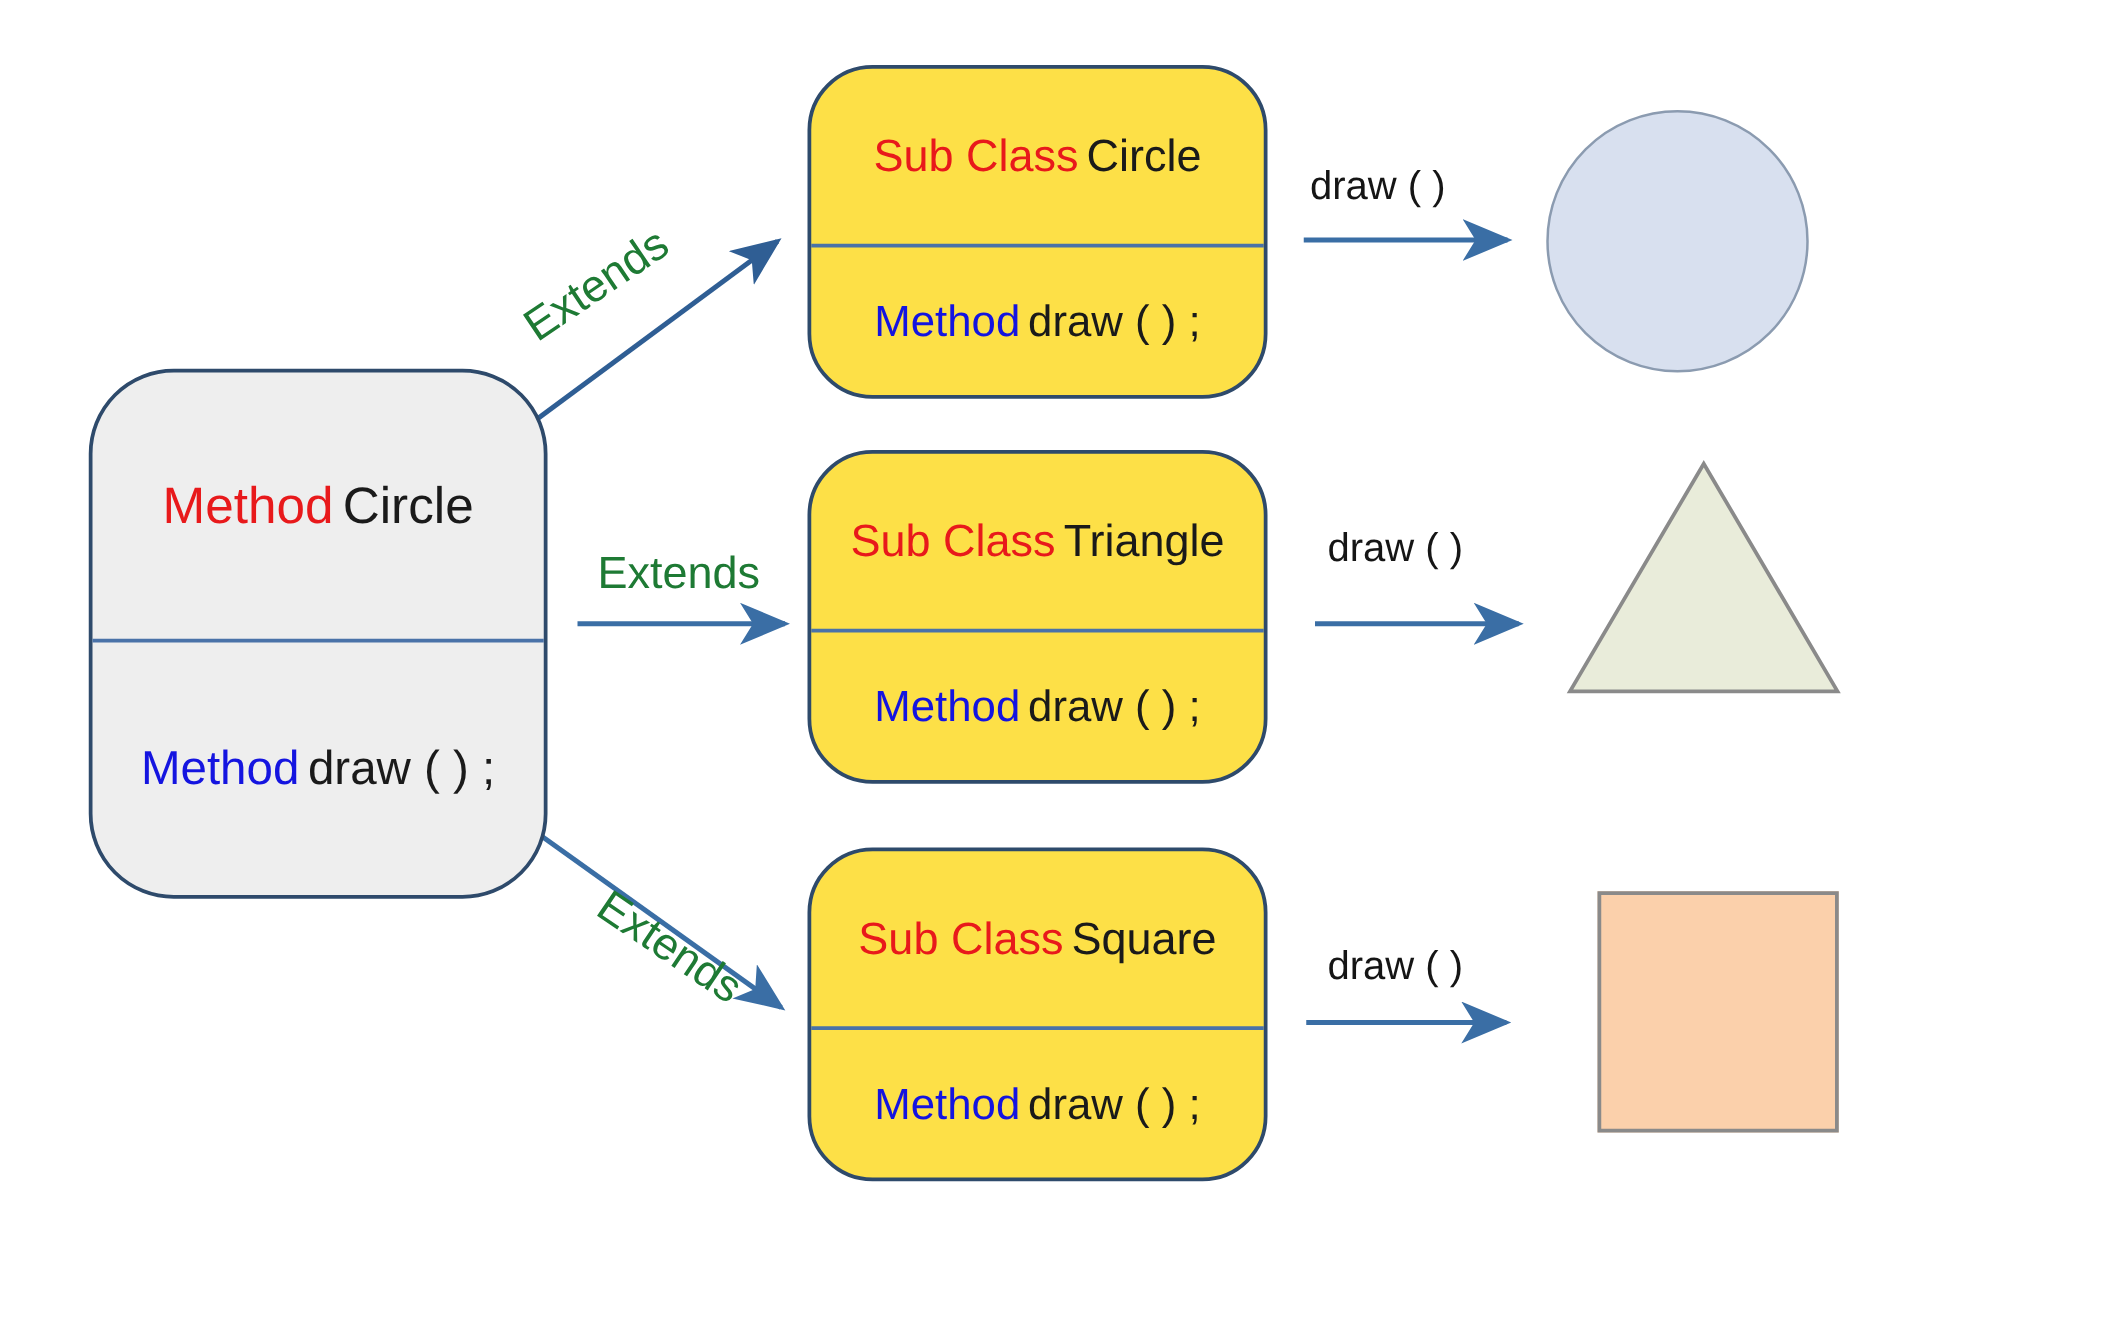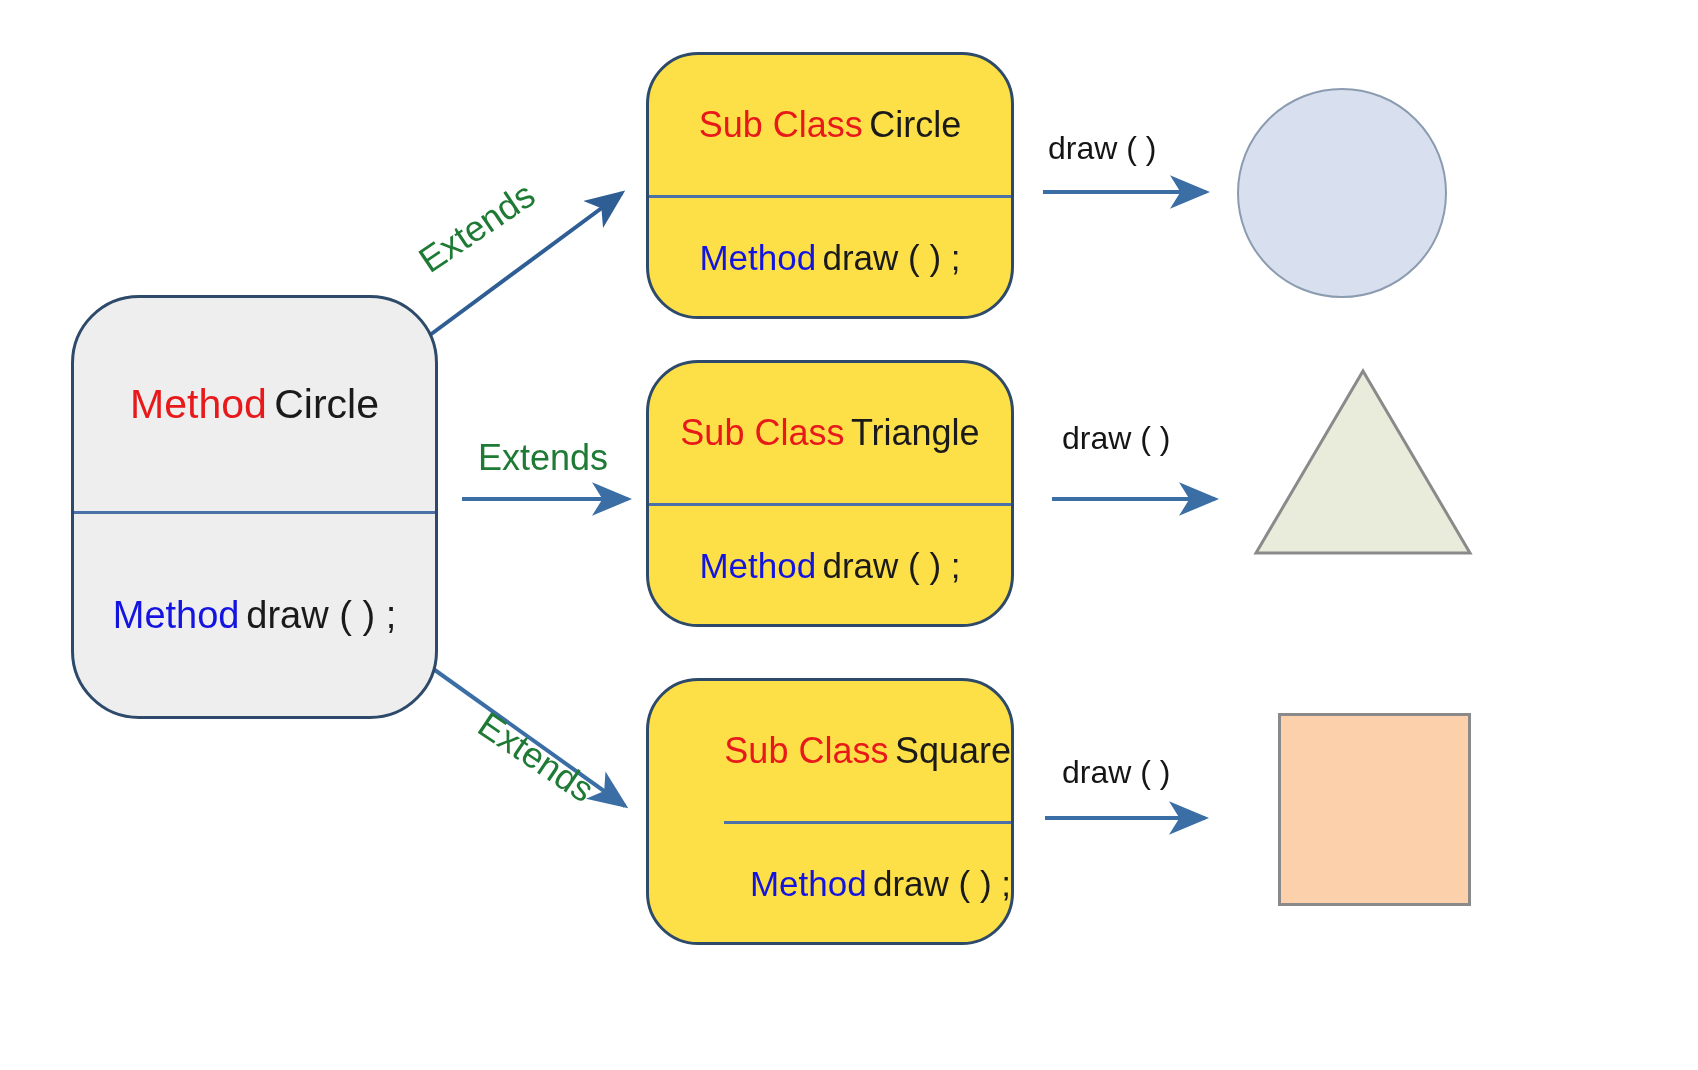--- a/index.html
+++ b/index.html
@@ -46,21 +46,21 @@
   .box-super .compartment.bottom{ flex: 1; }
 
   .box-sub {
     background: #fde047;
     border-radius: 52px;
     left: 646px;
     width: 368px;
   }
   .box-sub-circle   { top: 52px;  height: 267px; }
   .box-sub-triangle { top: 360px; height: 267px; }
-  .box-sub-square   { top: 678px; height: 267px; align-items: flex-end; }
+  .box-sub-square   { top: 678px; height: 267px; }
   .box-sub .compartment.top    { height: 143px; }
   .box-sub .compartment.bottom { flex: 1; }
 
   
   .title-line, .method-line {
     white-space: nowrap;
     line-height: 1;
   }
   .kw-class  { color: #e8191b; }
   .kw-method { color: #1414e0; }

